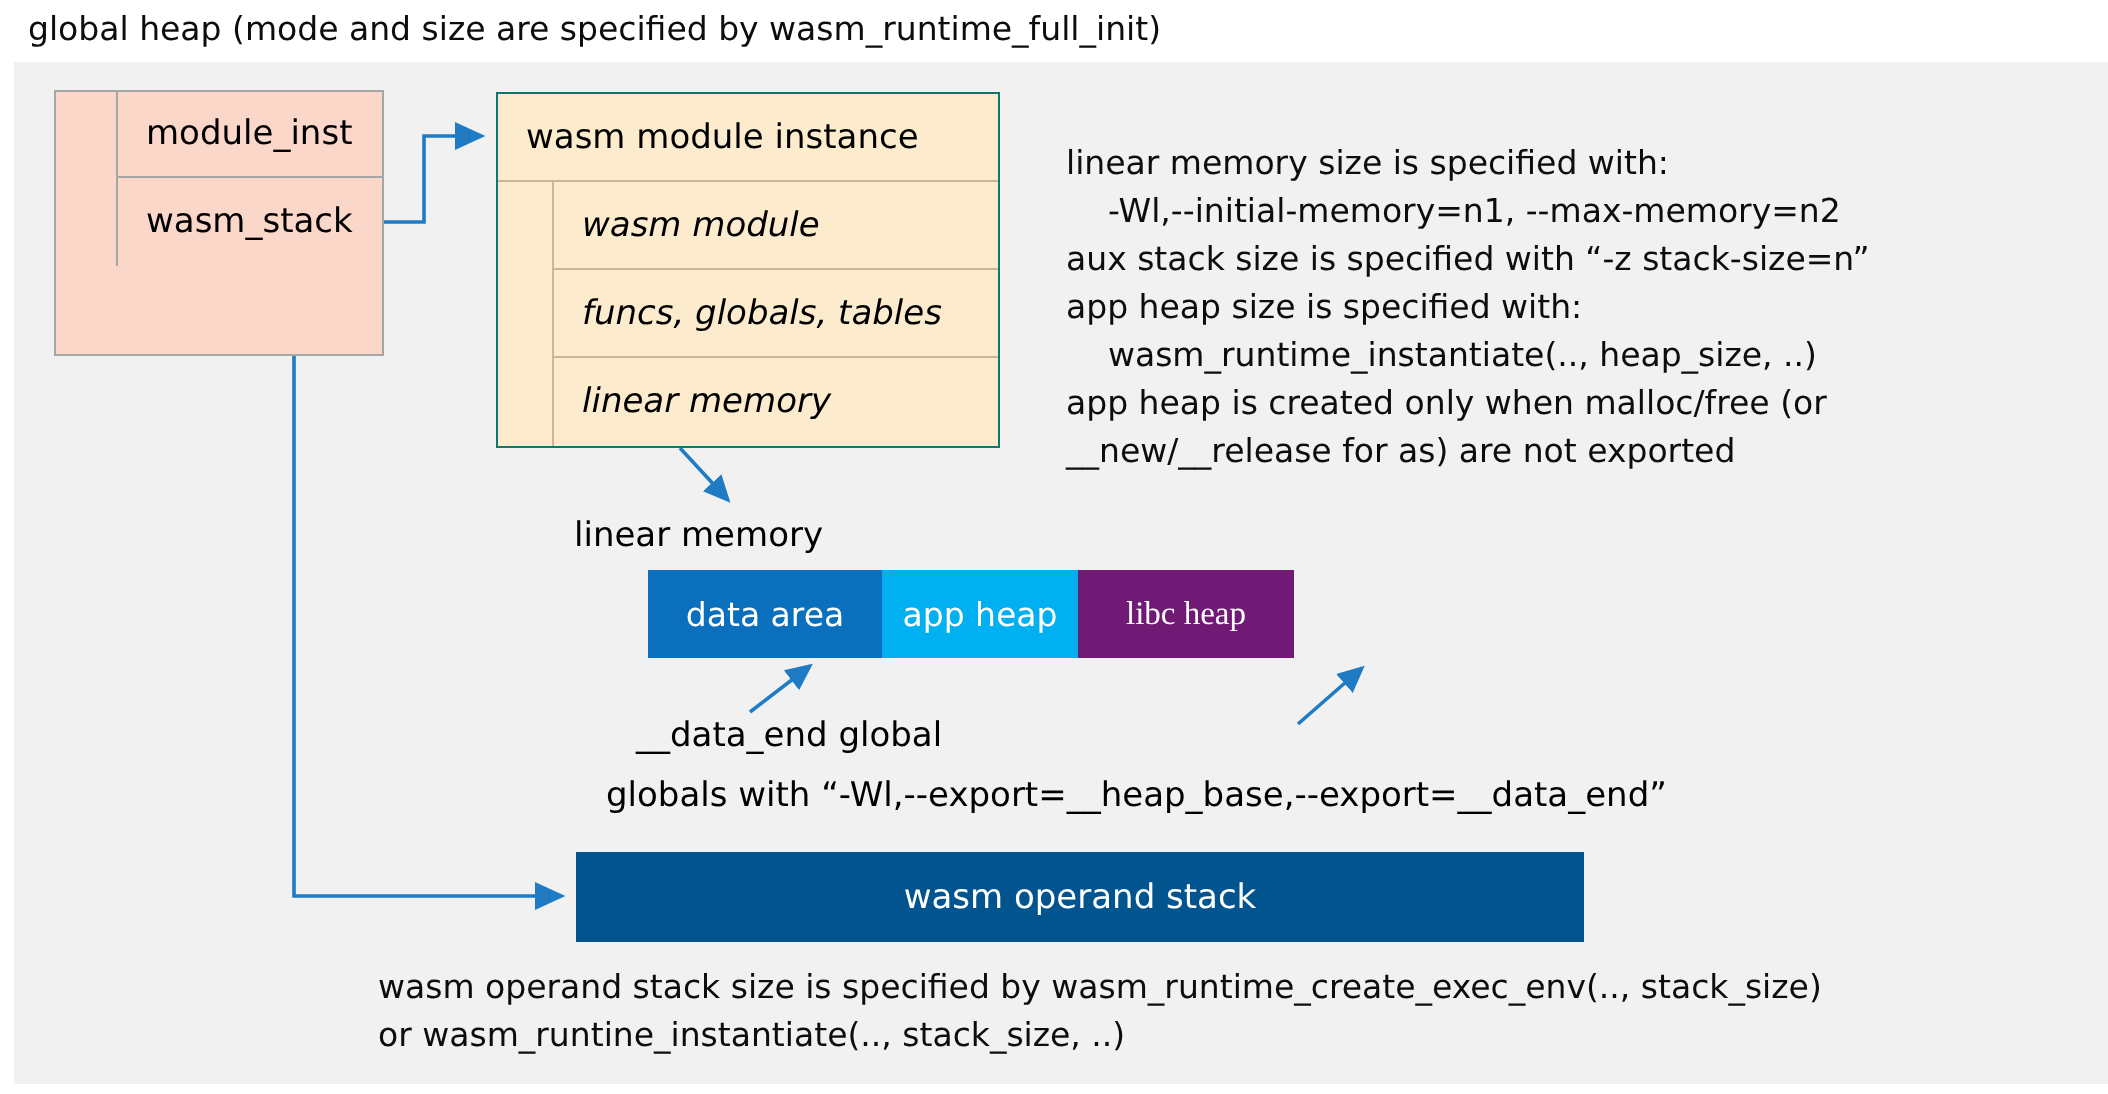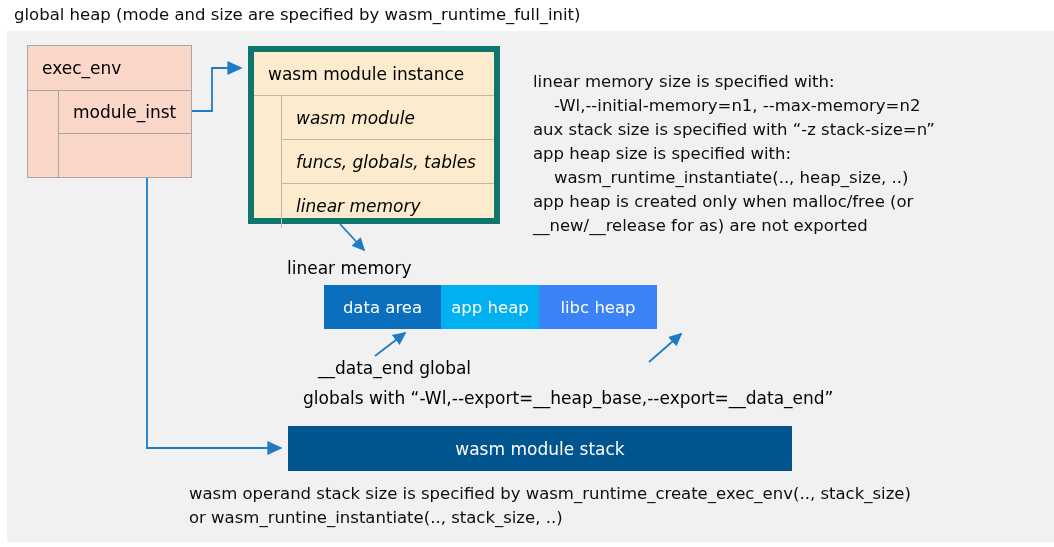--- a/index.html
+++ b/index.html
@@ -45,21 +45,21 @@
   #exec-env{left:27px;top:45px;width:165px;height:133px;
     border:1px solid #a6a6a6;background:#fad7c9;}
   #exec-env .hdr{height:45px;border-bottom:1px solid #a6a6a6;}
   #exec-env .rowwrap{height:87px;}
   #exec-env .gutter{width:31px;border-right:1px solid #a6a6a6;}
   #exec-env .row{height:43px;}
   #exec-env .row.first{border-bottom:1px solid #a6a6a6;}
 
   
   #wmi{left:248px;top:46px;width:252px;height:178px;
-    border:6px solid #0f766e;background:#fdebcd;}
+    border:1px solid #0f766e;background:#fdebcd;}
   #wmi .hdr{height:44px;border-bottom:1px solid #c8b79a;}
   #wmi .rowwrap{height:132px;font-style:italic;}
   #wmi .gutter{width:28px;border-right:1px solid #c8b79a;}
   #wmi .row{height:44px;}
   #wmi .row.b{border-bottom:1px solid #c8b79a;}
 
   
   .note{
     position:absolute;font-size:16.5px;line-height:24px;
     white-space:pre;color:#0d0d0d;
@@ -120,25 +120,25 @@
     <path d="M147,178 L147,448 L280,448" fill="none" stroke="#1f7bc4" stroke-width="1.8" marker-end="url(#ah)"></path>
 
     <path d="M340,224 L364,250" fill="none" stroke="#1f7bc4" stroke-width="1.8" marker-end="url(#ah2)"></path>
 
     <path d="M375,356 L405,333" fill="none" stroke="#1f7bc4" stroke-width="1.8" marker-end="url(#ah2)"></path>
 
     <path d="M649,362 L681,334" fill="none" stroke="#1f7bc4" stroke-width="1.8" marker-end="url(#ah2)"></path>
   </svg>
 
   <div class="sbox" id="exec-env">
-    <div class="hdr">exec_env</div>
     <div class="rowwrap">
       <div class="gutter"></div>
       <div class="rows">
         <div class="row first">module_inst</div>
+        <div class="row">wasm_stack</div>
       </div>
     </div>
   </div>
 
   <div class="sbox" id="wmi">
     <div class="hdr">wasm module instance</div>
     <div class="rowwrap">
       <div class="gutter"></div>
       <div class="rows">
         <div class="row b">wasm module</div>
@@ -153,24 +153,24 @@
 aux stack size is specified with “-z stack-size=n”
 app heap size is specified with:
     wasm_runtime_instantiate(.., heap_size, ..)
 app heap is created only when malloc/free (or
 __new/__release for as) are not exported</div>
 
   <div id="lm-label">linear memory</div>
   <div id="mem-bar">
       <div class="seg" style="width: 117px; background: rgb(10, 112, 189);">data area</div>
       <div class="seg" style="width: 98px; background: rgb(0, 176, 240);">app heap</div>
-      <div class="seg" style="width: 118px; background: #3b82f6;">libc heap</div>
+      <div class="seg" style="width: 108px; background: #701a75; font-family: Liberation Serif, serif;">libc heap</div>
     </div>
 
   <div id="ann-data-end">__data_end global</div>
   <div id="ann-export">globals with “-Wl,--export=__heap_base,--export=__data_end”</div>
 
-  <div id="opstack">wasm module stack</div>
+  <div id="opstack">wasm operand stack</div>
 
   <div class="note" id="note-bottom">wasm operand stack size is specified by wasm_runtime_create_exec_env(.., stack_size)
 or wasm_runtine_instantiate(.., stack_size, ..)</div>
 
 </div>
 
 </body></html>

